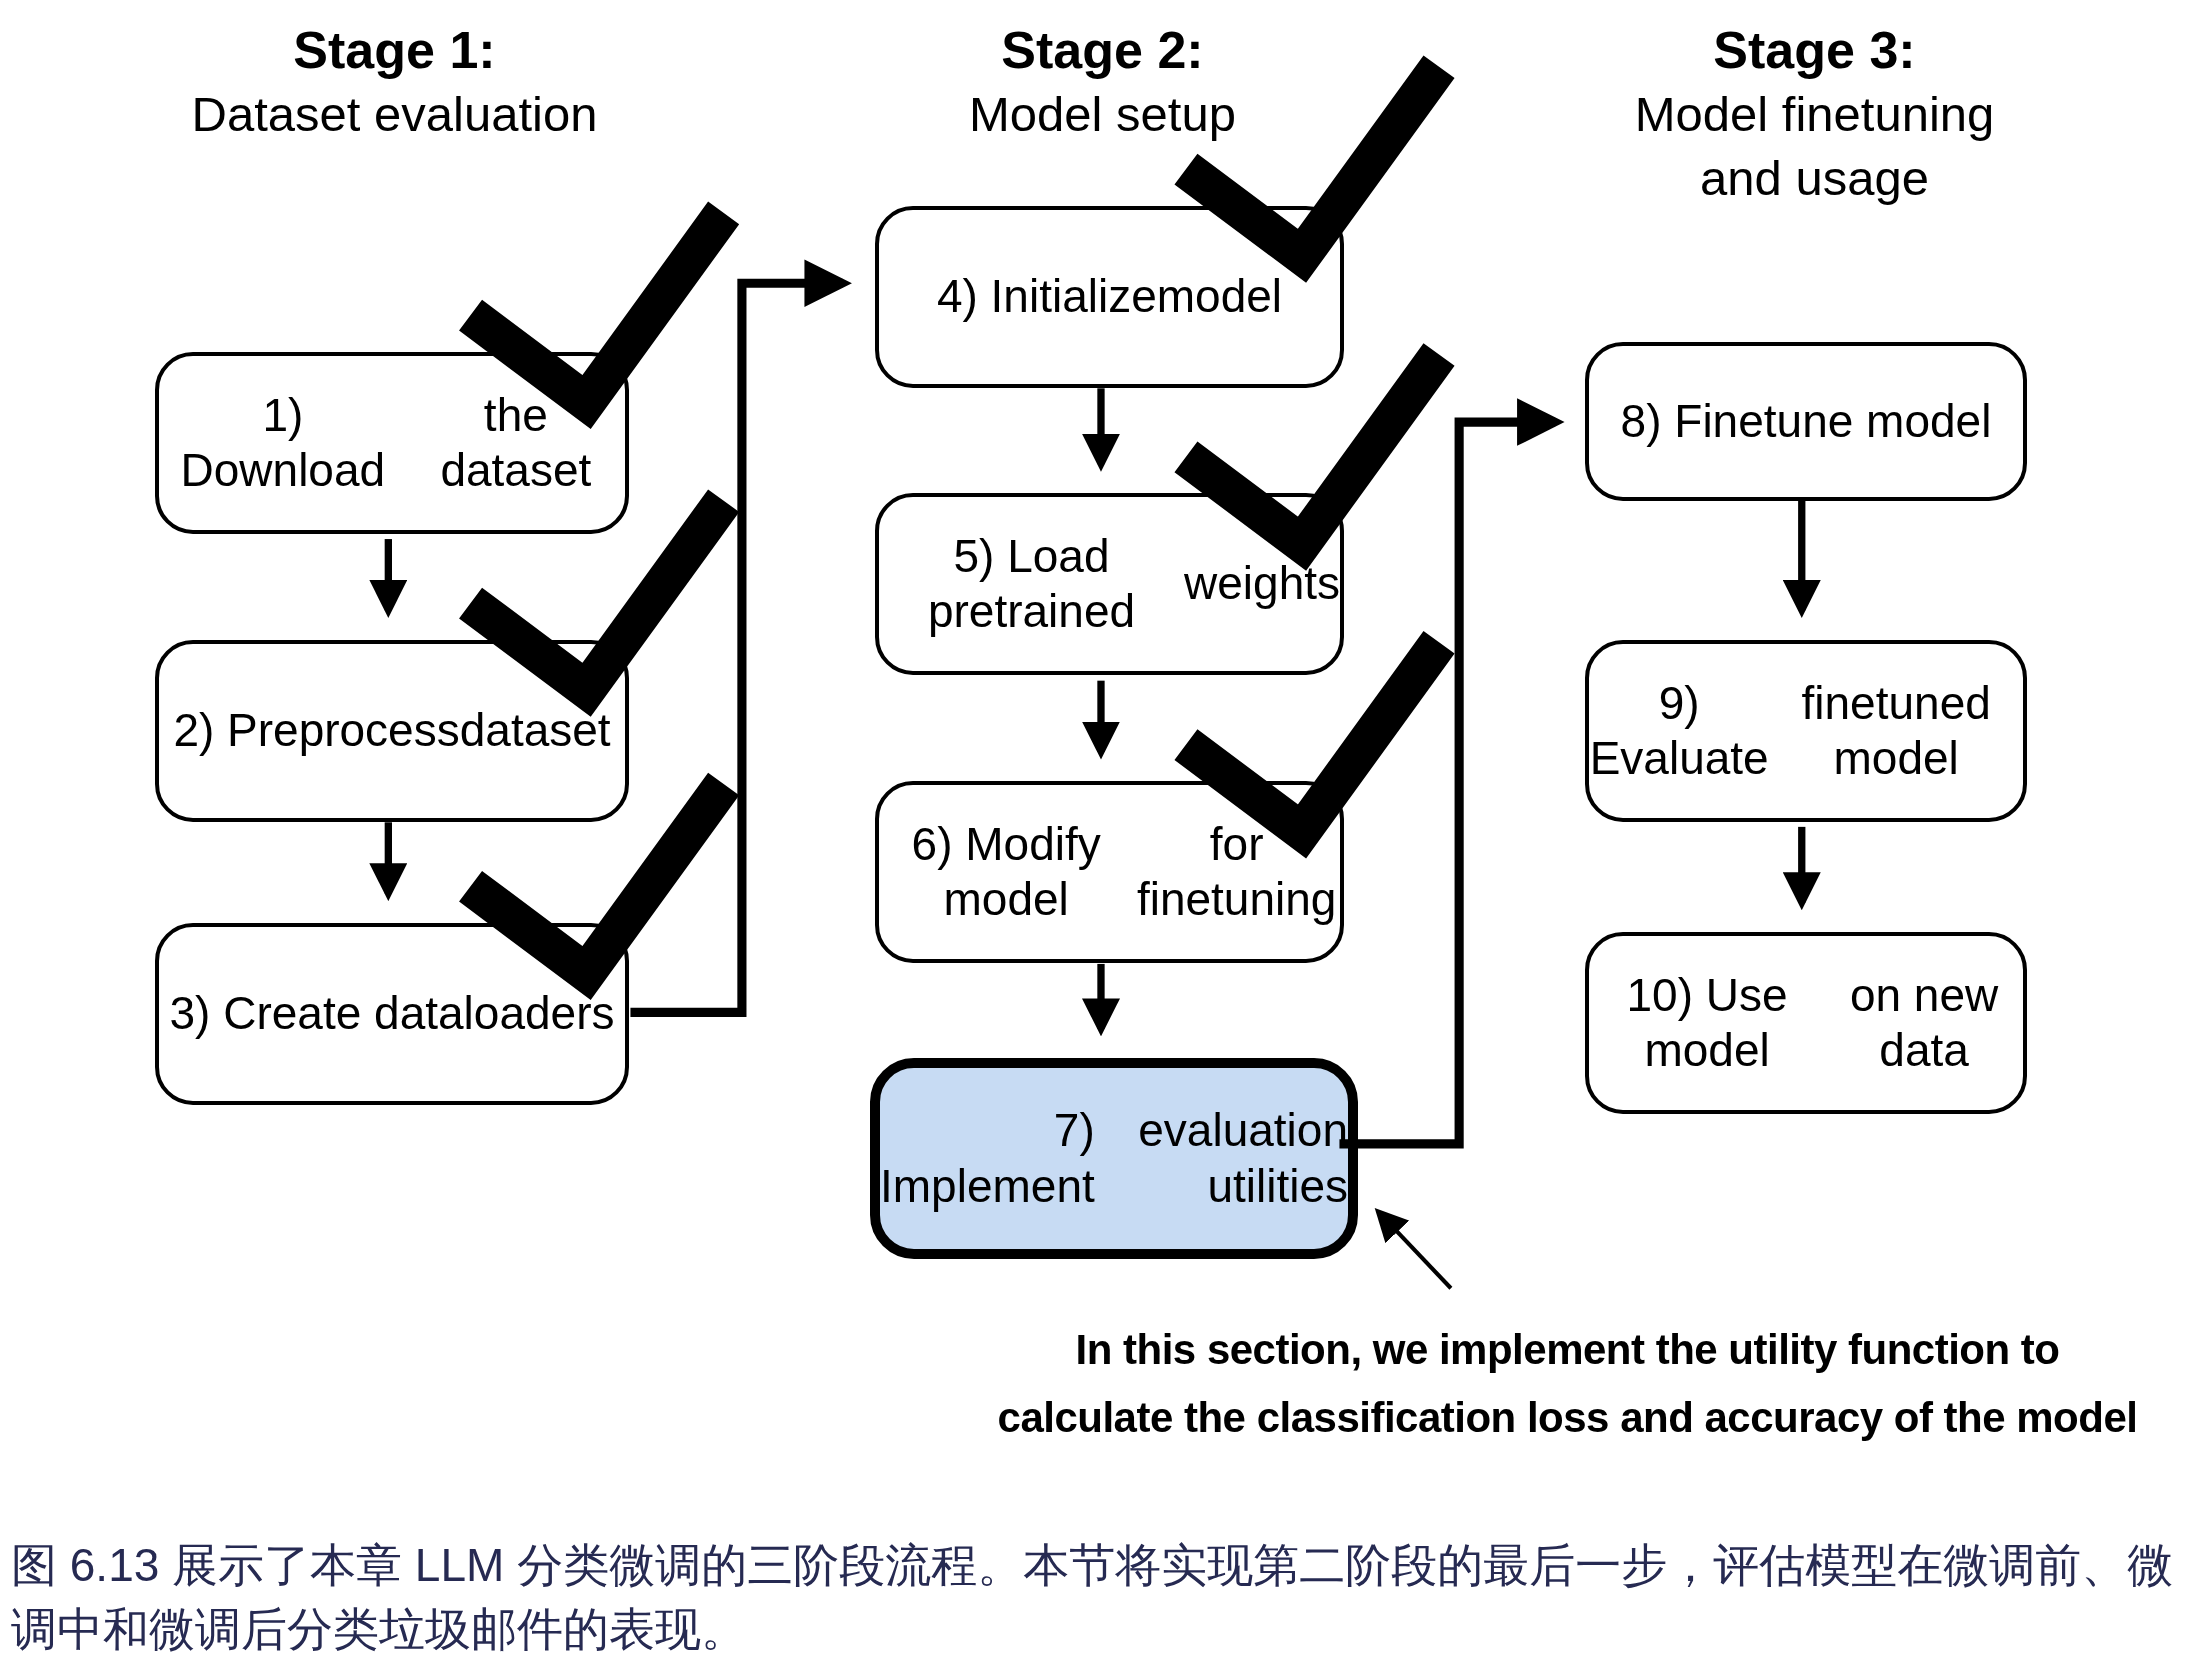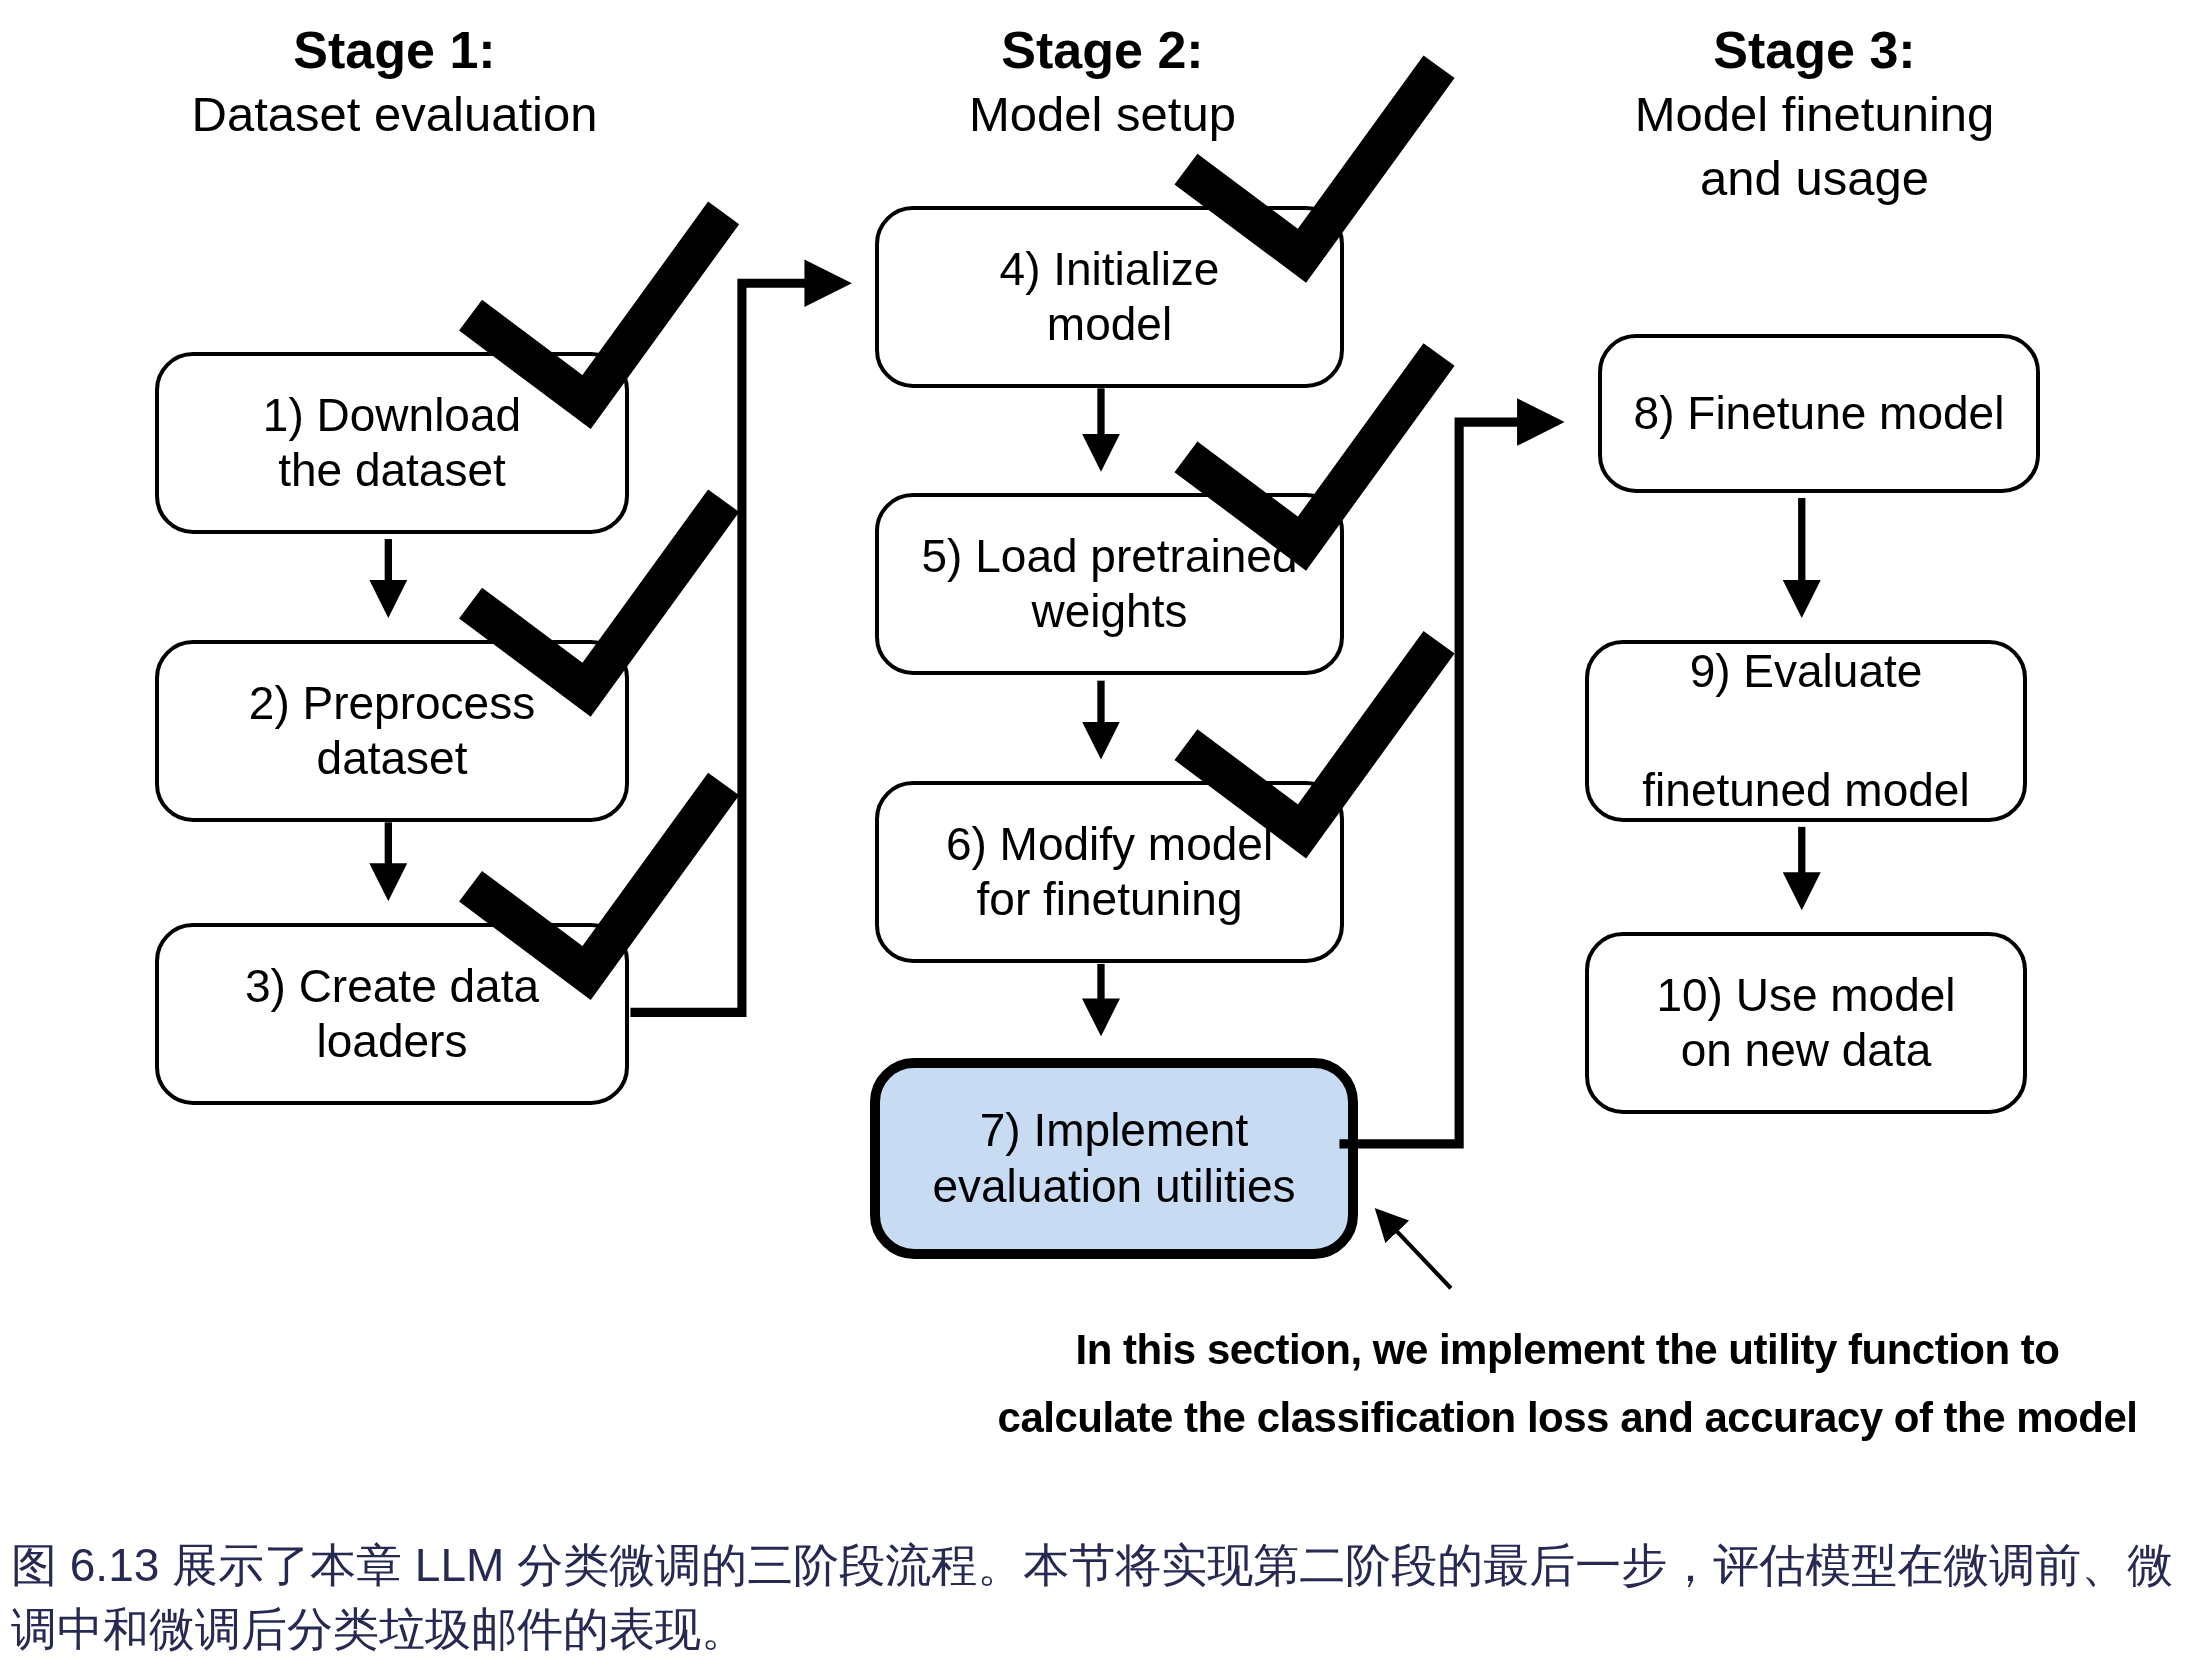--- a/index.html
+++ b/index.html
@@ -5,21 +5,21 @@
   html,body{margin:0;padding:0;background:#ffffff;}
   #page{position:relative;width:2191px;height:1672px;background:#ffffff;overflow:hidden;
         font-family:"Liberation Sans","DejaVu Sans",sans-serif;color:#000;}
 
   .stage-header{position:absolute;width:585px;text-align:center;}
   .stage-title{font-size:52px;font-weight:bold;line-height:1.25;}
   .stage-sub{font-size:49px;line-height:1.3;}
   .stage-sub:empty{display:none;}
 
   .box{position:absolute;background:#ffffff;border:4.6px solid #000;border-radius:38px;
-       display:flex;flex-direction:column;align-items:center;justify-content:center;
+       display:flex;flex-direction:row;align-items:center;justify-content:center;
        font-size:46px;line-height:1.2;text-align:center;}
   .box.highlight{background:var(--highlight,#c7dbf3);border-width:10px;border-radius:44px;text-align:right;}
   .box span:empty{display:none;}
 
   .overlay{position:absolute;left:0;top:0;width:2191px;height:1672px;pointer-events:none;}
 
   .annotation{position:absolute;left:914px;top:1316px;width:1307px;text-align:center;
               font-weight:bold;font-size:42px;line-height:1.62;letter-spacing:-0.5px;}
 
   .caption{position:absolute;left:11px;top:1533px;width:2175px;
@@ -69,21 +69,21 @@
   </div>
   <div class="box" style="left:875px;top:781px;width:461px;height:174px;">
     <span>6) Modify model</span>
     <span>for finetuning</span>
   </div>
   <div class="box highlight" style="left:870px;top:1058px;width:468px;height:181px;">
     <span>7) Implement</span>
     <span>evaluation utilities</span>
   </div>
 
-  <div class="box" style="left:1585px;top:334px;width:434px;height:151px;margin-left:13px;">
+  <div class="box" style="left:1585px;top:342px;width:434px;height:151px;">
     <span>8) Finetune model</span>
 
   </div>
   <div class="box" style="left:1585px;top:640px;width:434px;height:174px;justify-content:space-between;">
     <span>9) Evaluate</span>
     <span>finetuned model</span>
   </div>
   <div class="box" style="left:1585px;top:932px;width:434px;height:174px;">
     <span>10) Use model</span>
     <span>on new data</span>

